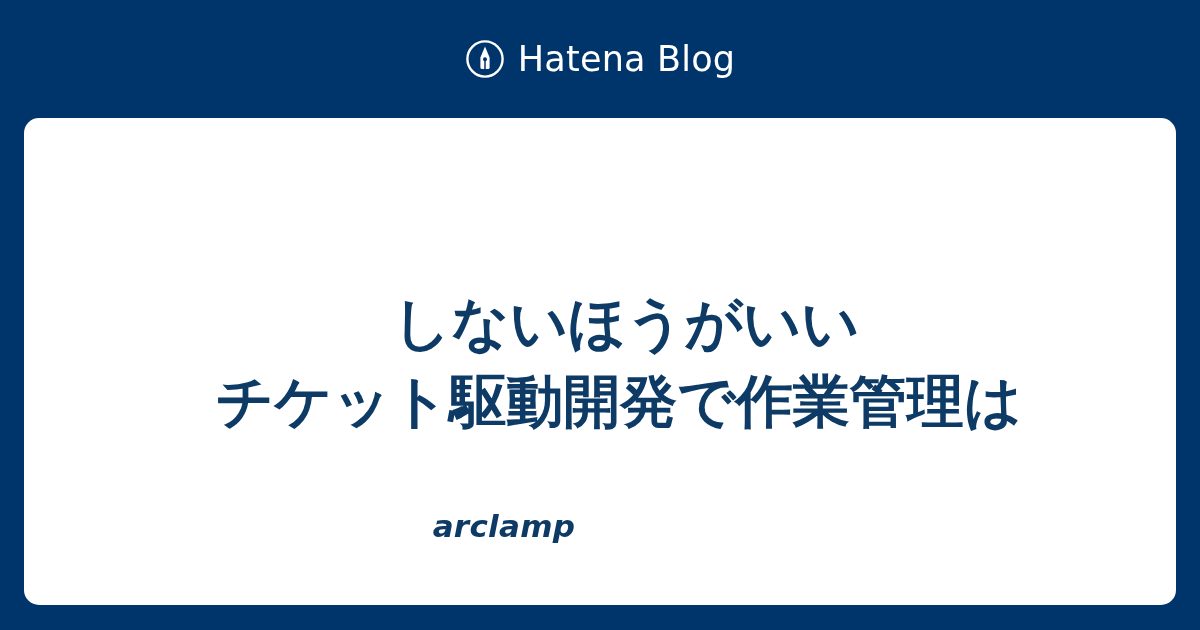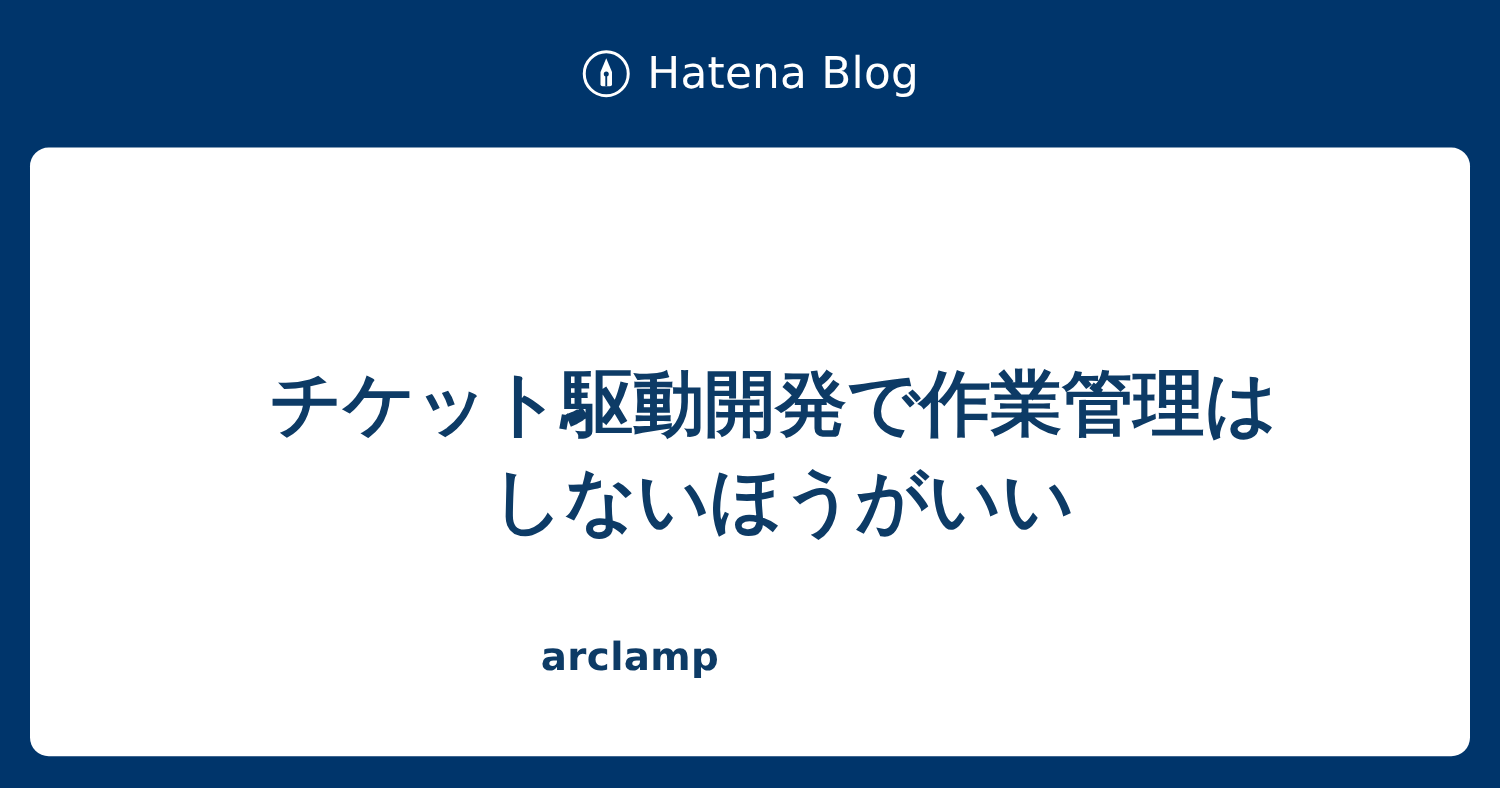--- a/index.html
+++ b/index.html
@@ -107,20 +107,21 @@
     left: 0;
     top: 388px;
     width: 960px;
     text-align: center;
     color: #0d3b66;
     font-size: 31px;
     line-height: 40px;
     font-weight: 700;
     letter-spacing: 0.3px;
     font-family: "DejaVu Sans", "Liberation Sans", sans-serif;
+    font-style: italic;
   }
 </style>
 </head>
 <body>
 
 <div class="ogp-root">
 
   <div class="brand-bar">
     <div class="brand">
       <span class="brand-logo">
@@ -132,22 +133,22 @@
         </svg>
       </span>
       <span class="brand-name">Hatena Blog</span>
     </div>
   </div>
 
   <div class="card">
     <div class="card-inner">
 
       <h1 class="entry-title">
+        <span class="line line-2">しないほうがいい</span>
         <span class="line line-1">チケット駆動開発で作業管理は</span>
-        <span class="line line-2">しないほうがいい</span>
       </h1>
 
       <div class="blog-name">arclamp</div>
 
     </div>
   </div>
 
 </div>
 
 </body></html>

